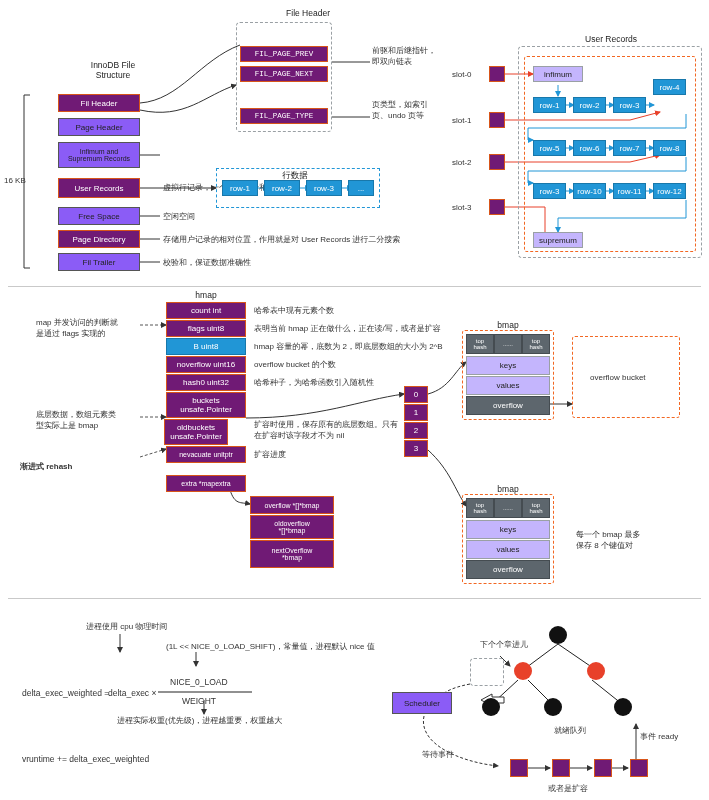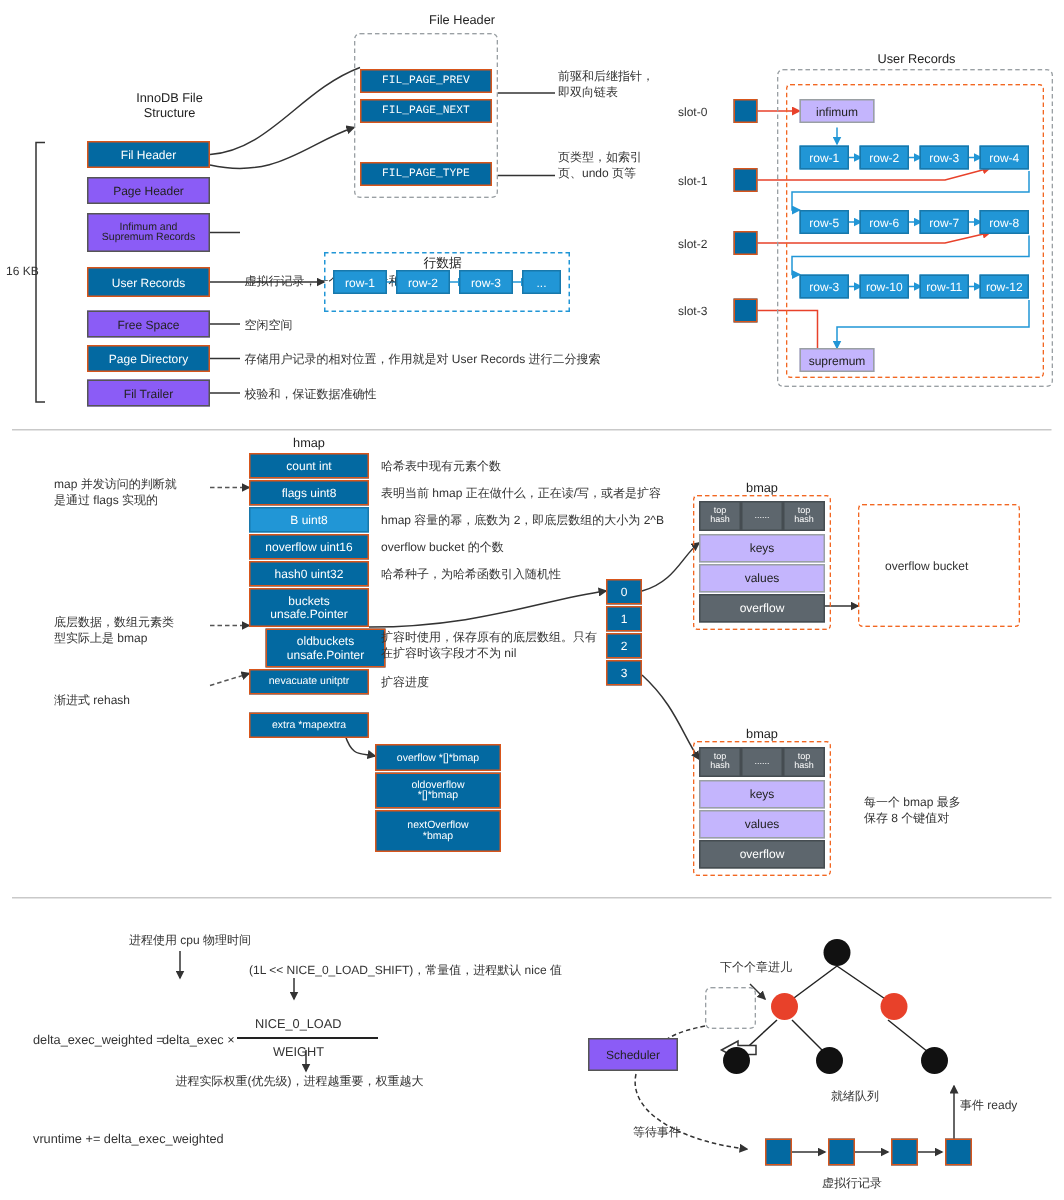--- a/index.html
+++ b/index.html
@@ -1,21 +1,21 @@
 <!DOCTYPE html>
 <html><head>
 <meta charset="utf-8">
 <style>
   html,body{margin:0;padding:0;background:#ffffff;}
   body{width:709px;height:800px;position:relative;font-family:"Liberation Sans",sans-serif;color:#222;}
   .panel{position:absolute;left:0;width:709px;}
   .hr{position:absolute;left:8px;width:693px;height:1px;background:#c9c9c9;}
   .lbl{position:absolute;font-size:8px;color:#333;line-height:1.35;white-space:pre;}
   .box{position:absolute;box-sizing:border-box;display:flex;align-items:center;justify-content:center;text-align:center;font-size:8px;}
-  .orange{background:#0369a1;color:#fff;border:1px solid #d8551a;}
+  .orange{background:#701a75;color:#fff;border:1px solid #d8551a;}
   .white{background:#8b5cf6;color:#222;border:1px solid #555;}
   .blue{background:#2196d6;color:#fff;border:1px solid #1878ab;}
   .gray{background:#c4b5fd;color:#222;border:1px solid #9aa0a4;}
   .darkgray{background:#5d666d;color:#fff;border:1px solid #454c51;}
   .dashblue{position:absolute;box-sizing:border-box;border:1px dashed #2196d6;}
   .dashgray{position:absolute;box-sizing:border-box;border:1px dashed #9aa0a4;border-radius:4px;}
   .dashorange{position:absolute;box-sizing:border-box;border:1px dashed #f26722;border-radius:3px;}
   svg{position:absolute;left:0;top:0;overflow:visible;}
   .ttl{position:absolute;font-size:8.5px;color:#222;text-align:center;}
   .mono{font-family:"Liberation Mono",monospace;font-size:7.5px;}
@@ -128,21 +128,21 @@
   <div class="box orange" style="left:489px;top:112px;width:16px;height:16px;"></div>
   <div class="box orange" style="left:489px;top:154px;width:16px;height:16px;"></div>
   <div class="box orange" style="left:489px;top:199px;width:16px;height:16px;"></div>
 
   <div class="box gray" style="left:533px;top:66px;width:50px;height:16px;">infimum</div>
   <div class="box gray" style="left:533px;top:232px;width:50px;height:16px;">supremum</div>
 
   <div class="box blue" style="left:533px;top:97px;width:33px;height:16px;">row-1</div>
   <div class="box blue" style="left:573px;top:97px;width:33px;height:16px;">row-2</div>
   <div class="box blue" style="left:613px;top:97px;width:33px;height:16px;">row-3</div>
-  <div class="box blue" style="left:653px;top:97px;width:33px;height:16px;">row-4</div>
+  <div class="box blue" style="left:653px;top:79px;width:33px;height:16px;">row-4</div>
 
   <div class="box blue" style="left:533px;top:140px;width:33px;height:16px;">row-5</div>
   <div class="box blue" style="left:573px;top:140px;width:33px;height:16px;">row-6</div>
   <div class="box blue" style="left:613px;top:140px;width:33px;height:16px;">row-7</div>
   <div class="box blue" style="left:653px;top:140px;width:33px;height:16px;">row-8</div>
 
   <div class="box blue" style="left:533px;top:183px;width:33px;height:16px;">row-3</div>
   <div class="box blue" style="left:573px;top:183px;width:33px;height:16px;">row-10</div>
   <div class="box blue" style="left:613px;top:183px;width:33px;height:16px;">row-11</div>
   <div class="box blue" style="left:653px;top:183px;width:33px;height:16px;">row-12</div>
@@ -176,38 +176,38 @@
   <div class="ttl" style="left:466px;top:30px;width:84px;">bmap</div>
   <div class="ttl" style="left:466px;top:194px;width:84px;">bmap</div>
 
   <div class="box orange" style="left:166px;top:12px;width:80px;height:17px;">count int</div>
   <div class="box orange" style="left:166px;top:30px;width:80px;height:17px;">flags uint8</div>
   <div class="box blue" style="left:166px;top:48px;width:80px;height:17px;">B uint8</div>
   <div class="box orange" style="left:166px;top:66px;width:80px;height:17px;">noverflow uint16</div>
   <div class="box orange" style="left:166px;top:84px;width:80px;height:17px;">hash0 uint32</div>
   <div class="box orange" style="left:166px;top:102px;width:80px;height:26px;white-space:pre-line;">buckets
 unsafe.Pointer</div>
-  <div class="box orange" style="left:177px;top:129px;width:80px;height:26px;white-space:pre-line;">oldbuckets
+  <div class="box orange" style="left:164px;top:129px;width:64px;height:26px;white-space:pre-line;">oldbuckets
 unsafe.Pointer</div>
   <div class="box orange" style="left:166px;top:156px;width:80px;height:17px;font-size:7px;">nevacuate unitptr</div>
   <div class="box orange" style="left:166px;top:185px;width:80px;height:17px;font-size:7px;">extra *mapextra</div>
 
   <div class="lbl" style="left:254px;top:16px;">哈希表中现有元素个数</div>
   <div class="lbl" style="left:254px;top:34px;">表明当前 hmap 正在做什么，正在读/写，或者是扩容</div>
   <div class="lbl" style="left:254px;top:52px;">hmap 容量的幂，底数为 2，即底层数组的大小为 2^B</div>
   <div class="lbl" style="left:254px;top:70px;">overflow bucket 的个数</div>
   <div class="lbl" style="left:254px;top:88px;">哈希种子，为哈希函数引入随机性</div>
   <div class="lbl" style="left:254px;top:130px;width:145px;white-space:normal;">扩容时使用，保存原有的底层数组。只有在扩容时该字段才不为 nil</div>
   <div class="lbl" style="left:254px;top:160px;">扩容进度</div>
 
   <div class="lbl" style="left:36px;top:28px;">map 并发访问的判断就
 是通过 flags 实现的</div>
   <div class="lbl" style="left:36px;top:120px;">底层数据，数组元素类
 型实际上是 bmap</div>
-  <div class="lbl" style="left:36px;top:172px;">渐进式 rehash</div>
+  <div class="lbl" style="left:20px;top:172px;font-weight:bold;">渐进式 rehash</div>
 
   <div class="box orange" style="left:250px;top:206px;width:84px;height:18px;font-size:7px;">overflow *[]*bmap</div>
   <div class="box orange" style="left:250px;top:225px;width:84px;height:24px;font-size:7px;white-space:pre-line;">oldoverflow
 *[]*bmap</div>
   <div class="box orange" style="left:250px;top:250px;width:84px;height:28px;font-size:7px;white-space:pre-line;">nextOverflow
 *bmap</div>
 
   <div class="box orange" style="left:404px;top:96px;width:24px;height:17px;">0</div>
   <div class="box orange" style="left:404px;top:114px;width:24px;height:17px;">1</div>
   <div class="box orange" style="left:404px;top:132px;width:24px;height:17px;">2</div>
@@ -290,21 +290,21 @@
   <div style="position:absolute;left:587px;top:58px;width:18px;height:18px;border-radius:50%;background:#e8412a;"></div>
   <div style="position:absolute;left:482px;top:94px;width:18px;height:18px;border-radius:50%;background:#111;"></div>
   <div style="position:absolute;left:544px;top:94px;width:18px;height:18px;border-radius:50%;background:#111;"></div>
   <div style="position:absolute;left:614px;top:94px;width:18px;height:18px;border-radius:50%;background:#111;"></div>
   <div class="dashgray" style="left:470px;top:54px;width:34px;height:28px;"></div>
 
   <div class="lbl" style="left:480px;top:36px;">下个个章进儿</div>
   <div class="lbl" style="left:554px;top:122px;">就绪队列</div>
   <div class="lbl" style="left:640px;top:128px;">事件 ready</div>
   <div class="lbl" style="left:422px;top:146px;">等待事件</div>
-  <div class="lbl" style="left:548px;top:180px;">虚拟行记录</div>
+  <div class="lbl" style="left:548px;top:180px;">或者是扩容</div>
 
   <div class="box orange" style="left:510px;top:155px;width:18px;height:18px;"></div>
   <div class="box orange" style="left:552px;top:155px;width:18px;height:18px;"></div>
   <div class="box orange" style="left:594px;top:155px;width:18px;height:18px;"></div>
   <div class="box orange" style="left:630px;top:155px;width:18px;height:18px;"></div>
   <svg width="709" height="196" style="pointer-events:none;">
     <path d="M528,164 L550,164" stroke="#333" stroke-width="1" marker-end="url(#arr3)"></path>
     <path d="M570,164 L592,164" stroke="#333" stroke-width="1" marker-end="url(#arr3)"></path>
     <path d="M612,164 L628,164" stroke="#333" stroke-width="1" marker-end="url(#arr3)"></path>
   </svg>

